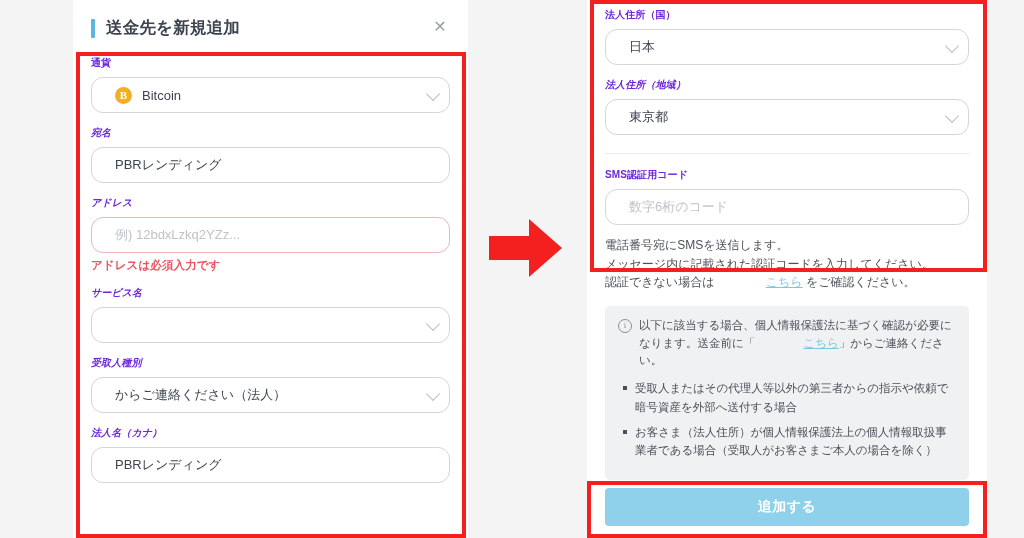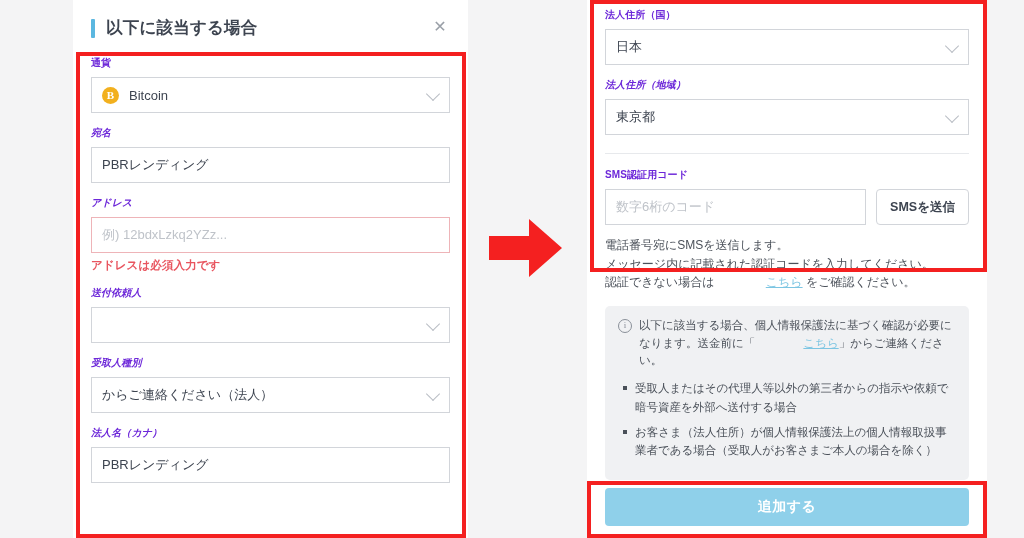--- a/index.html
+++ b/index.html
@@ -72,25 +72,25 @@
     margin: 0 0 7px 0;
     letter-spacing: .1px;
   }
   .field + .field .field-label { margin-top: 13px; font-style: italic; }
 
   .control {
     box-sizing: border-box;
     width: 100%;
     height: 36px;
     border: 1px solid #d2d5da;
-    border-radius: 0;
+    border-radius: 12px;
     background: #fff;
     display: flex;
     align-items: center;
-    padding: 0 10px;
+    padding: 0 23px;
     font-size: 13px;
     color: #3d4450;
     position: relative;
   }
   .control.select { padding-right: 30px; }
   .control .value { white-space: nowrap; overflow: hidden; text-overflow: ellipsis; }
   .control .placeholder { color: #bfc3c9; }
   .control.error { border-color: #eeb4b8; }
   .chevron {
     position: absolute;
@@ -252,21 +252,21 @@
     z-index: 15;
   }
 </style>
 </head>
 <body>
 
 <div class="panel" id="left-panel">
 
   <div class="modal-header">
     <span class="title-accent"></span>
-    <span class="modal-title">以下に該当する場合</span>
+    <span class="modal-title">送金先を新規追加</span>
     <span class="close-btn">✕</span>
   </div>
 
   <div class="form-body">
 
     <div class="field">
       <p class="field-label">通貨</p>
       <div class="control select">
         <span class="coin-icon">B</span>
         <span class="value">Bitcoin</span>
@@ -283,21 +283,21 @@
 
     <div class="field">
       <p class="field-label">アドレス</p>
       <div class="control error">
         <span class="value placeholder">例) 12bdxLzkq2YZz...</span>
       </div>
       <p class="error-msg">アドレスは必須入力です</p>
     </div>
 
     <div class="field">
-      <p class="field-label">送付依頼人</p>
+      <p class="field-label">サービス名</p>
       <div class="control select">
         <span class="chevron"></span>
       </div>
     </div>
 
     <div class="field">
       <p class="field-label">受取人種別</p>
       <div class="control select">
         <span class="value">からご連絡ください（法人）</span>
         <span class="chevron"></span>
@@ -334,21 +334,20 @@
     </div>
 
     <hr class="divider">
 
     <div class="field" style="margin-top:14px">
       <p class="field-label">SMS認証用コード</p>
       <div class="sms-row">
         <div class="control">
           <span class="value placeholder">数字6桁のコード</span>
         </div>
-        <button class="sms-send-btn">SMSを送信</button>
       </div>
     </div>
 
     <p class="note">
       <span>電話番号宛にSMSを送信します。</span><br>
       <span>メッセージ内に記載された認証コードを入力してください。</span><br>
       <span>認証できない場合は </span><span class="inline-link">こちら</span><span> をご確認ください。</span>
     </p>
 
     <div class="info-box">

